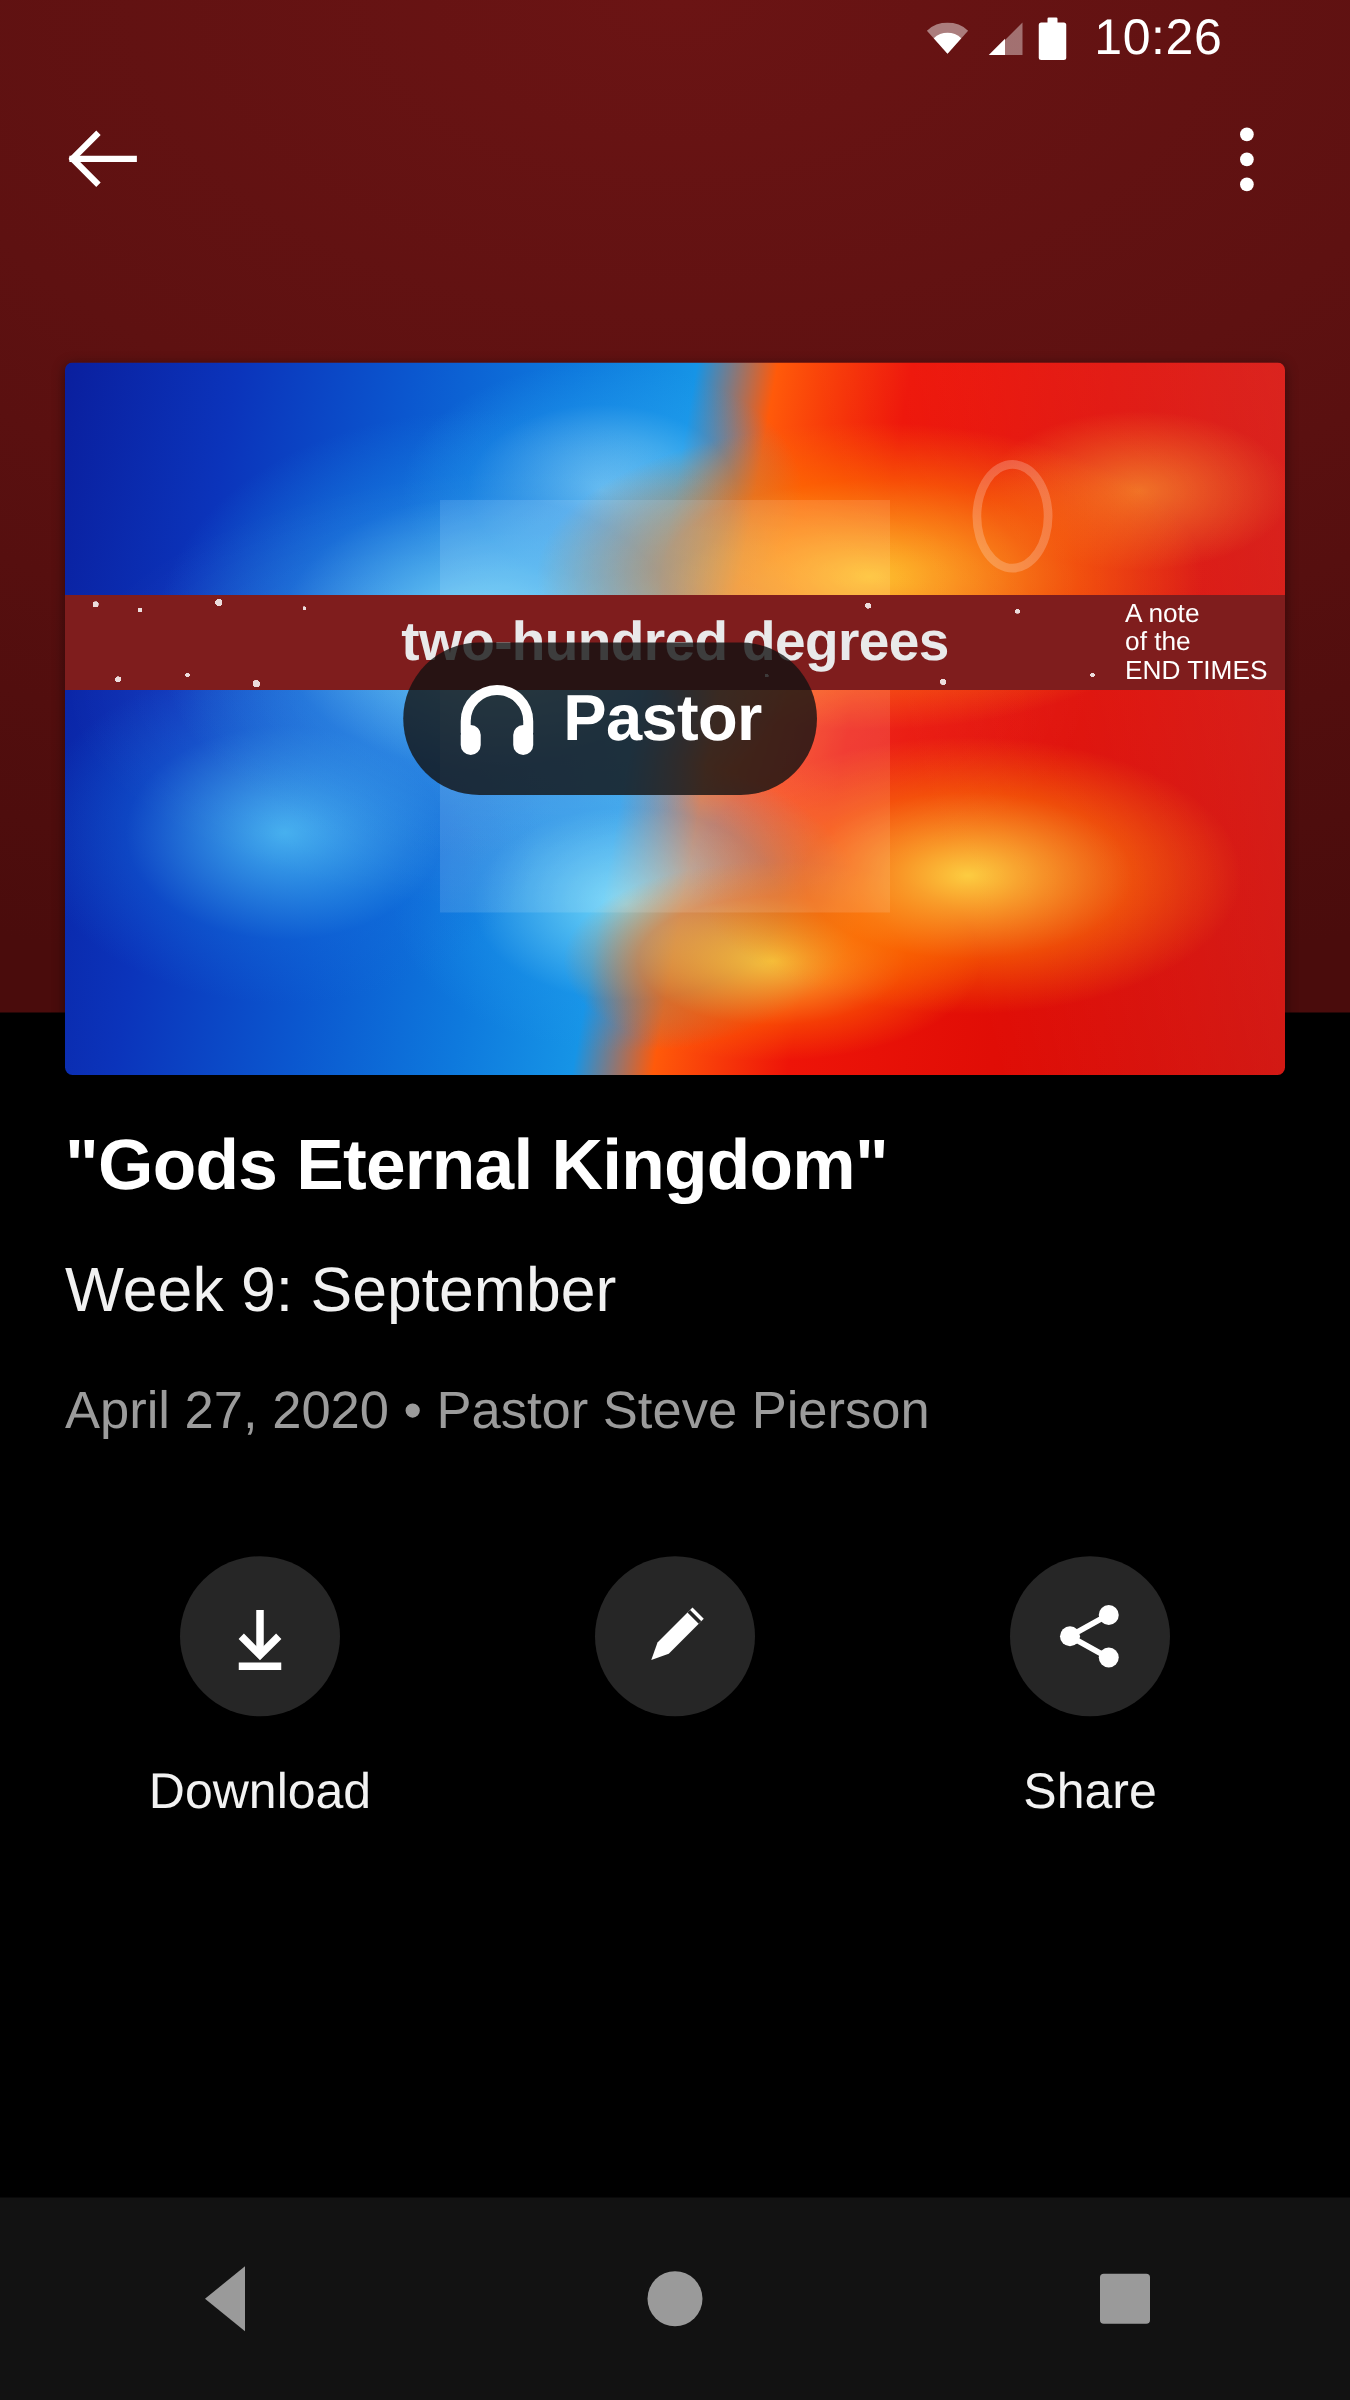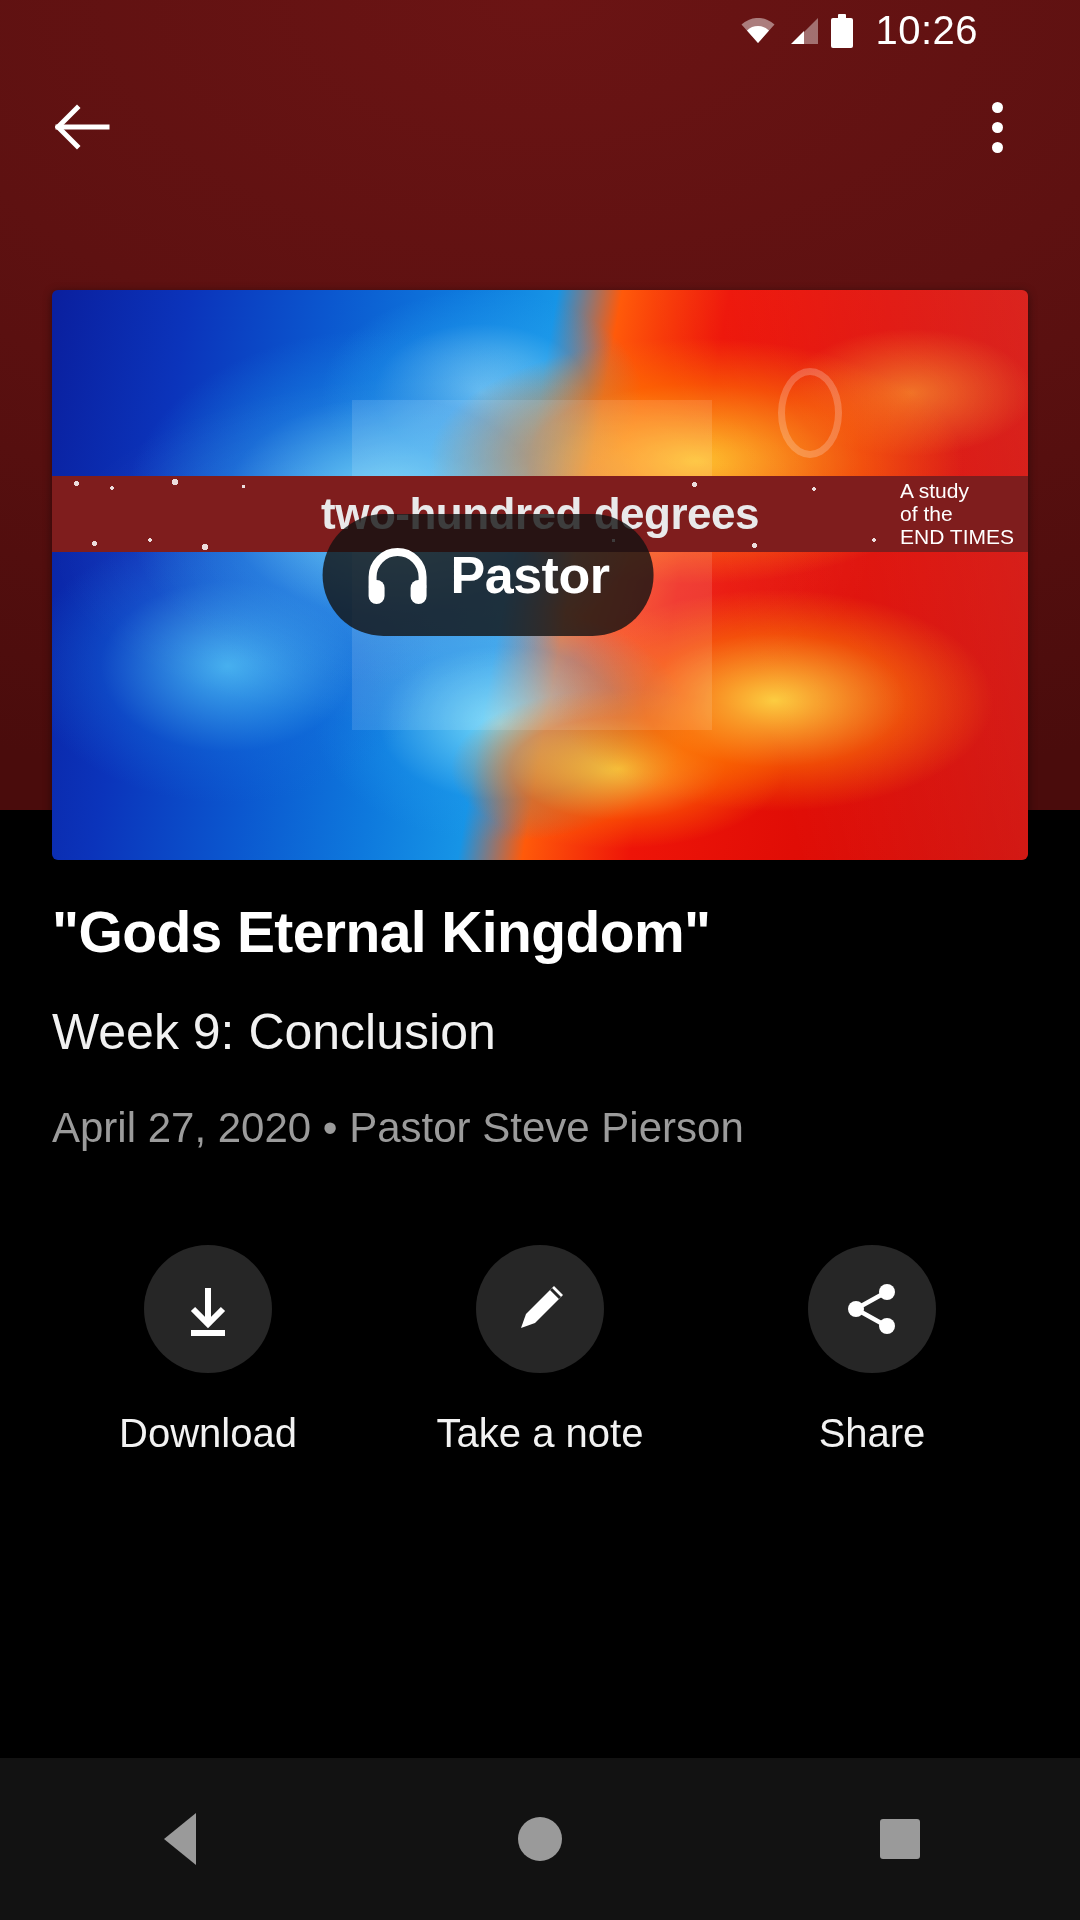--- a/index.html
+++ b/index.html
@@ -215,38 +215,38 @@
   </div>
 
   <div class="thumb-wrap">
     <div class="art"></div>
     <div class="art-sheen"></div>
     <div class="art-watermark"></div>
     <div class="art-ring"></div>
 
     <div class="banner">
       <div class="banner-title">two-hundred degrees</div>
-      <div class="banner-sub">A study
+      <div class="banner-sub">A note
 of the
 END TIMES</div>
     </div>
 
     <div class="listen-pill">
       <svg width="62" height="58" viewBox="0 0 62 58">
         <path d="M6 40 V31 A25 25 0 0 1 56 31 V40" stroke="#fff" stroke-width="8" fill="none" stroke-linecap="round"></path>
         <rect x="2" y="34" width="16" height="24" rx="8" fill="#fff"></rect>
         <rect x="44" y="34" width="16" height="24" rx="8" fill="#fff"></rect>
       </svg>
       <span class="listen-label">Pastor</span>
     </div>
   </div>
 
   <div class="detail">
     <div class="sermon-title">"Gods Eternal Kingdom"</div>
-    <div class="sermon-sub">Week 9: Conclusion</div>
+    <div class="sermon-sub">Week 9: September</div>
     <div class="sermon-meta">April 27, 2020 • Pastor Steve Pierson</div>
   </div>
 
   <div class="actions">
 
     <div class="action">
       <div class="action-circle">
         <svg width="62" height="62" viewBox="0 0 62 62">
           <path d="M31 10 V44" stroke="#fff" stroke-width="6" stroke-linecap="butt"></path>
           <path d="M16 31 L31 46 L46 31" stroke="#fff" stroke-width="6" fill="none" stroke-linecap="butt" stroke-linejoin="miter"></path>
@@ -256,21 +256,20 @@
       <div class="action-label">Download</div>
     </div>
 
     <div class="action">
       <div class="action-circle">
         <svg width="60" height="60" viewBox="0 0 60 60">
           <path d="M11 49 L16 35 L44 7 L53 16 L25 44 Z" fill="#fff"></path>
           <path d="M41 10 L50 19" stroke="#262626" stroke-width="3"></path>
         </svg>
       </div>
-      <div class="action-label">Take a note</div>
     </div>
 
     <div class="action">
       <div class="action-circle">
         <svg width="60" height="60" viewBox="0 0 60 60">
           <circle cx="45" cy="13" r="8" fill="#fff"></circle>
           <circle cx="14" cy="30" r="8" fill="#fff"></circle>
           <circle cx="45" cy="47" r="8" fill="#fff"></circle>
           <path d="M21 26 L39 16 M21 34 L39 44" stroke="#fff" stroke-width="4.5" stroke-linecap="round"></path>
         </svg>

